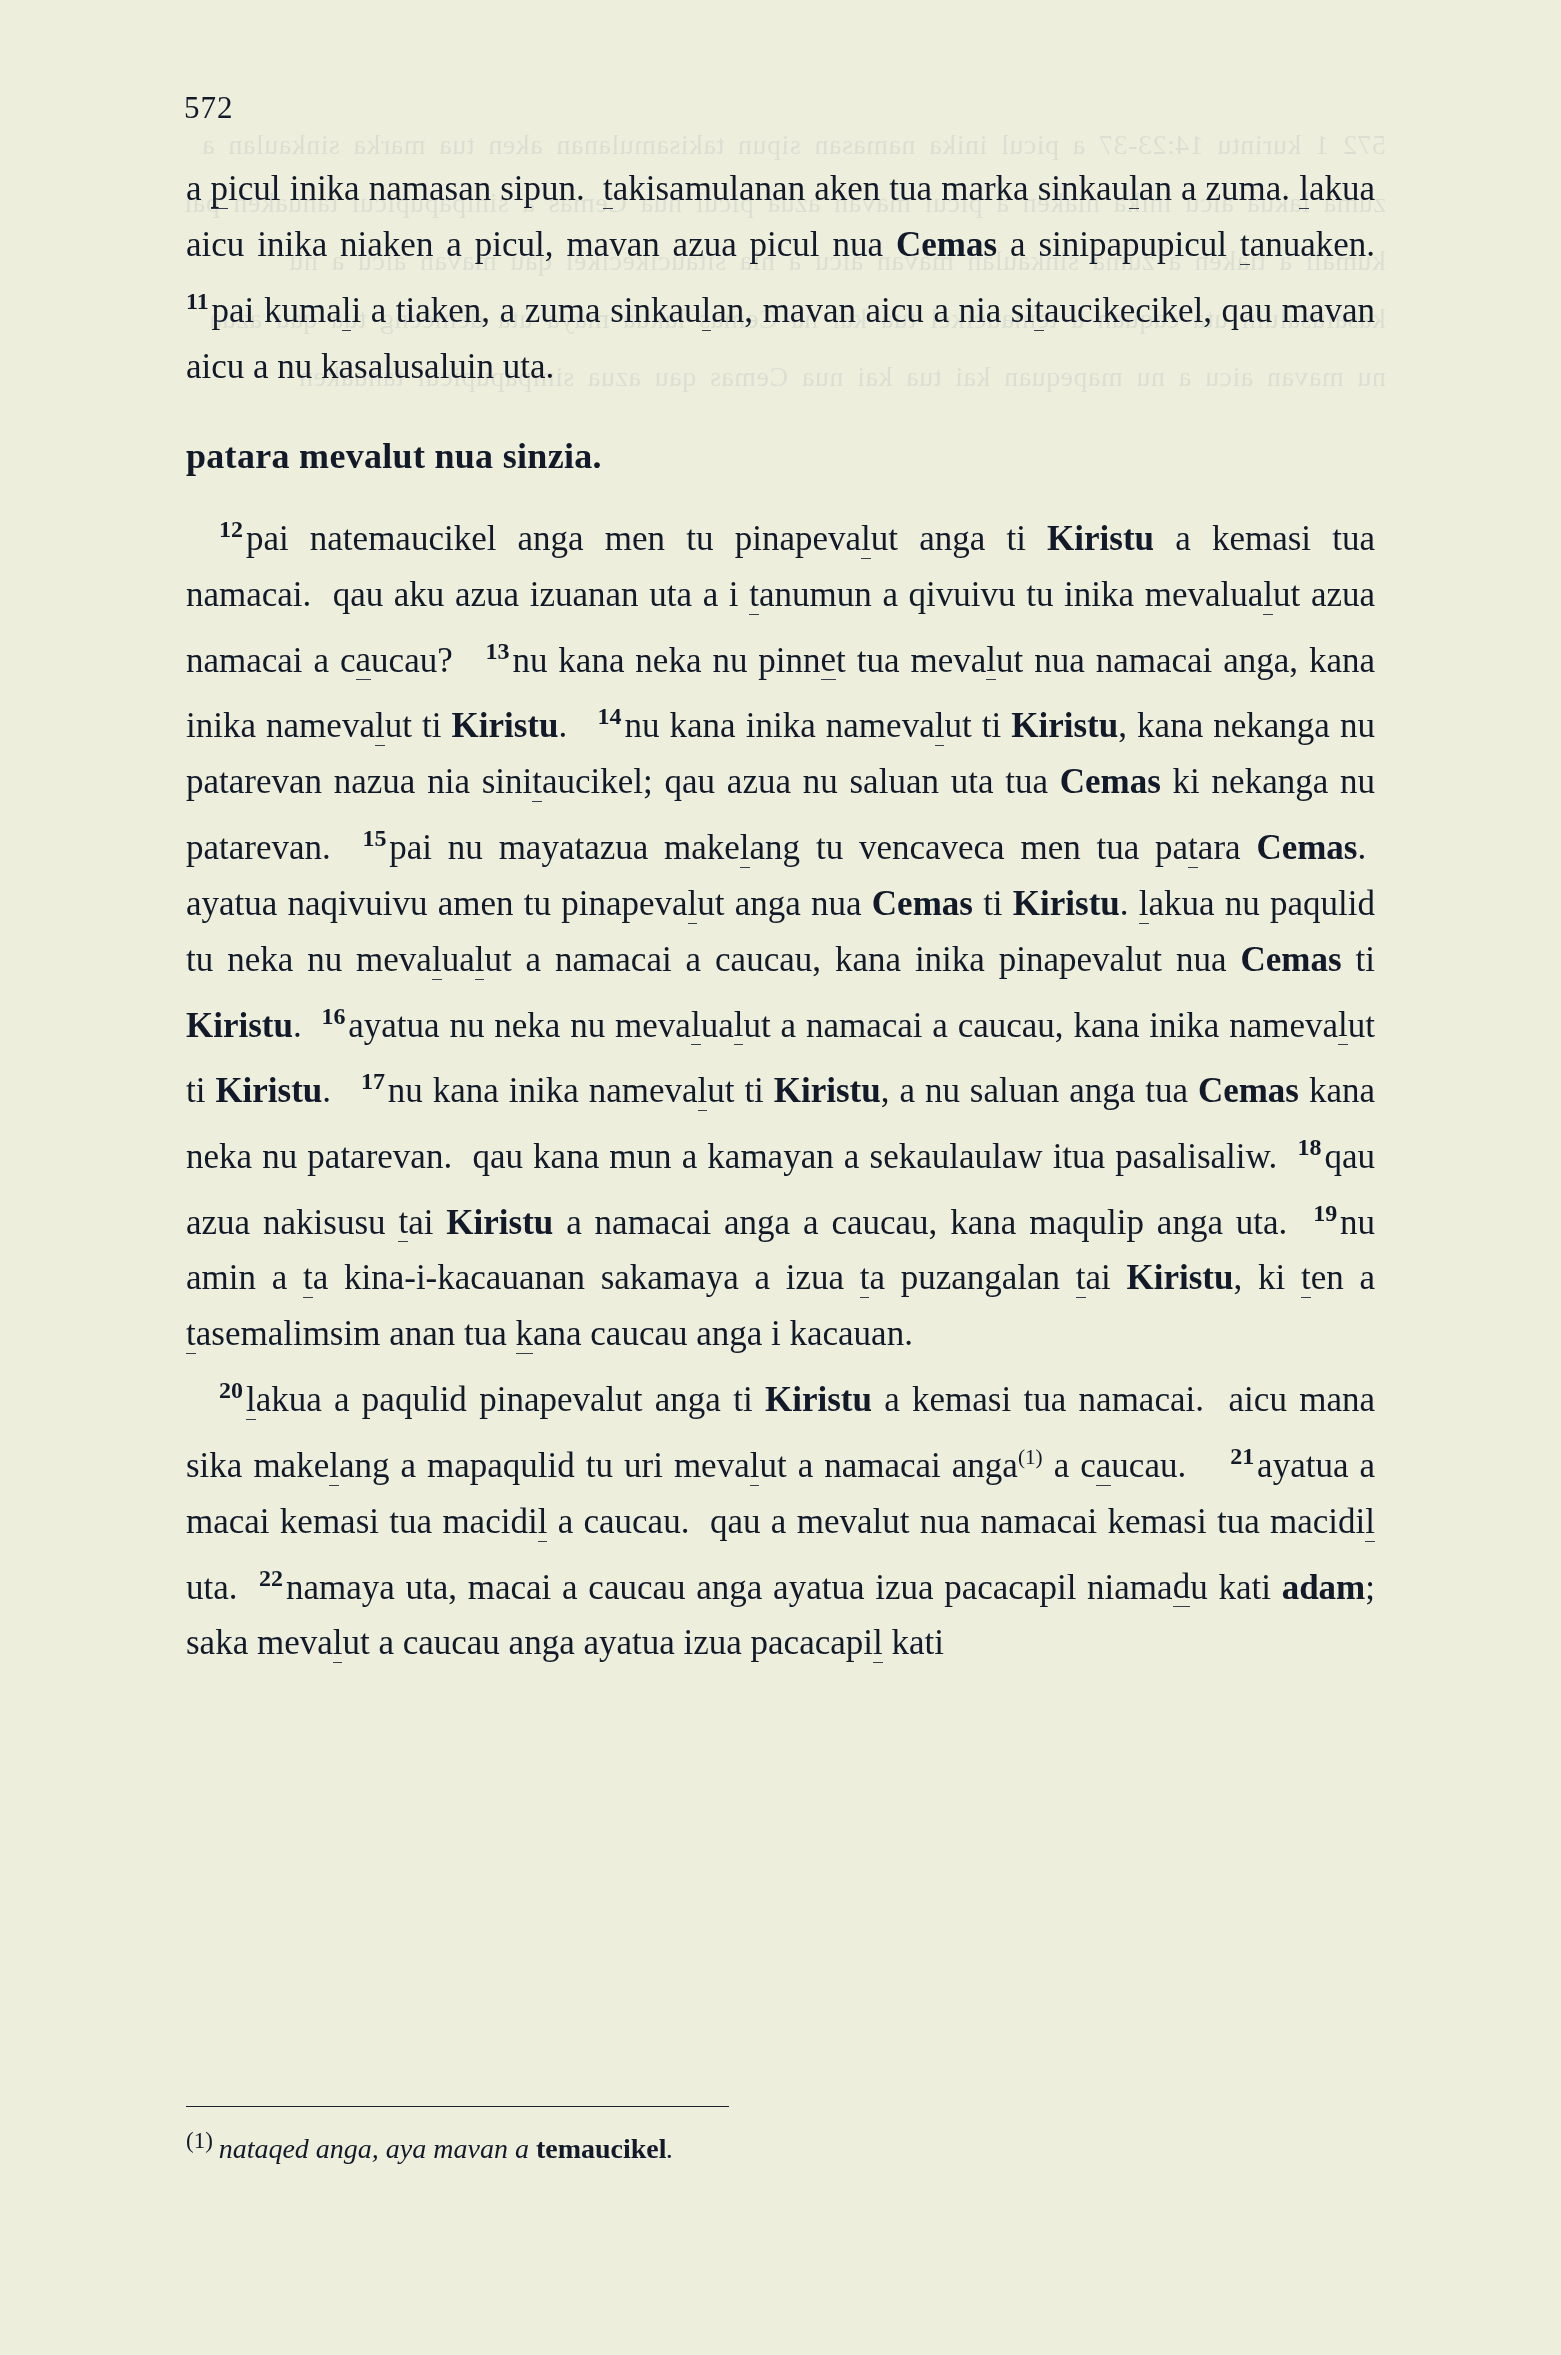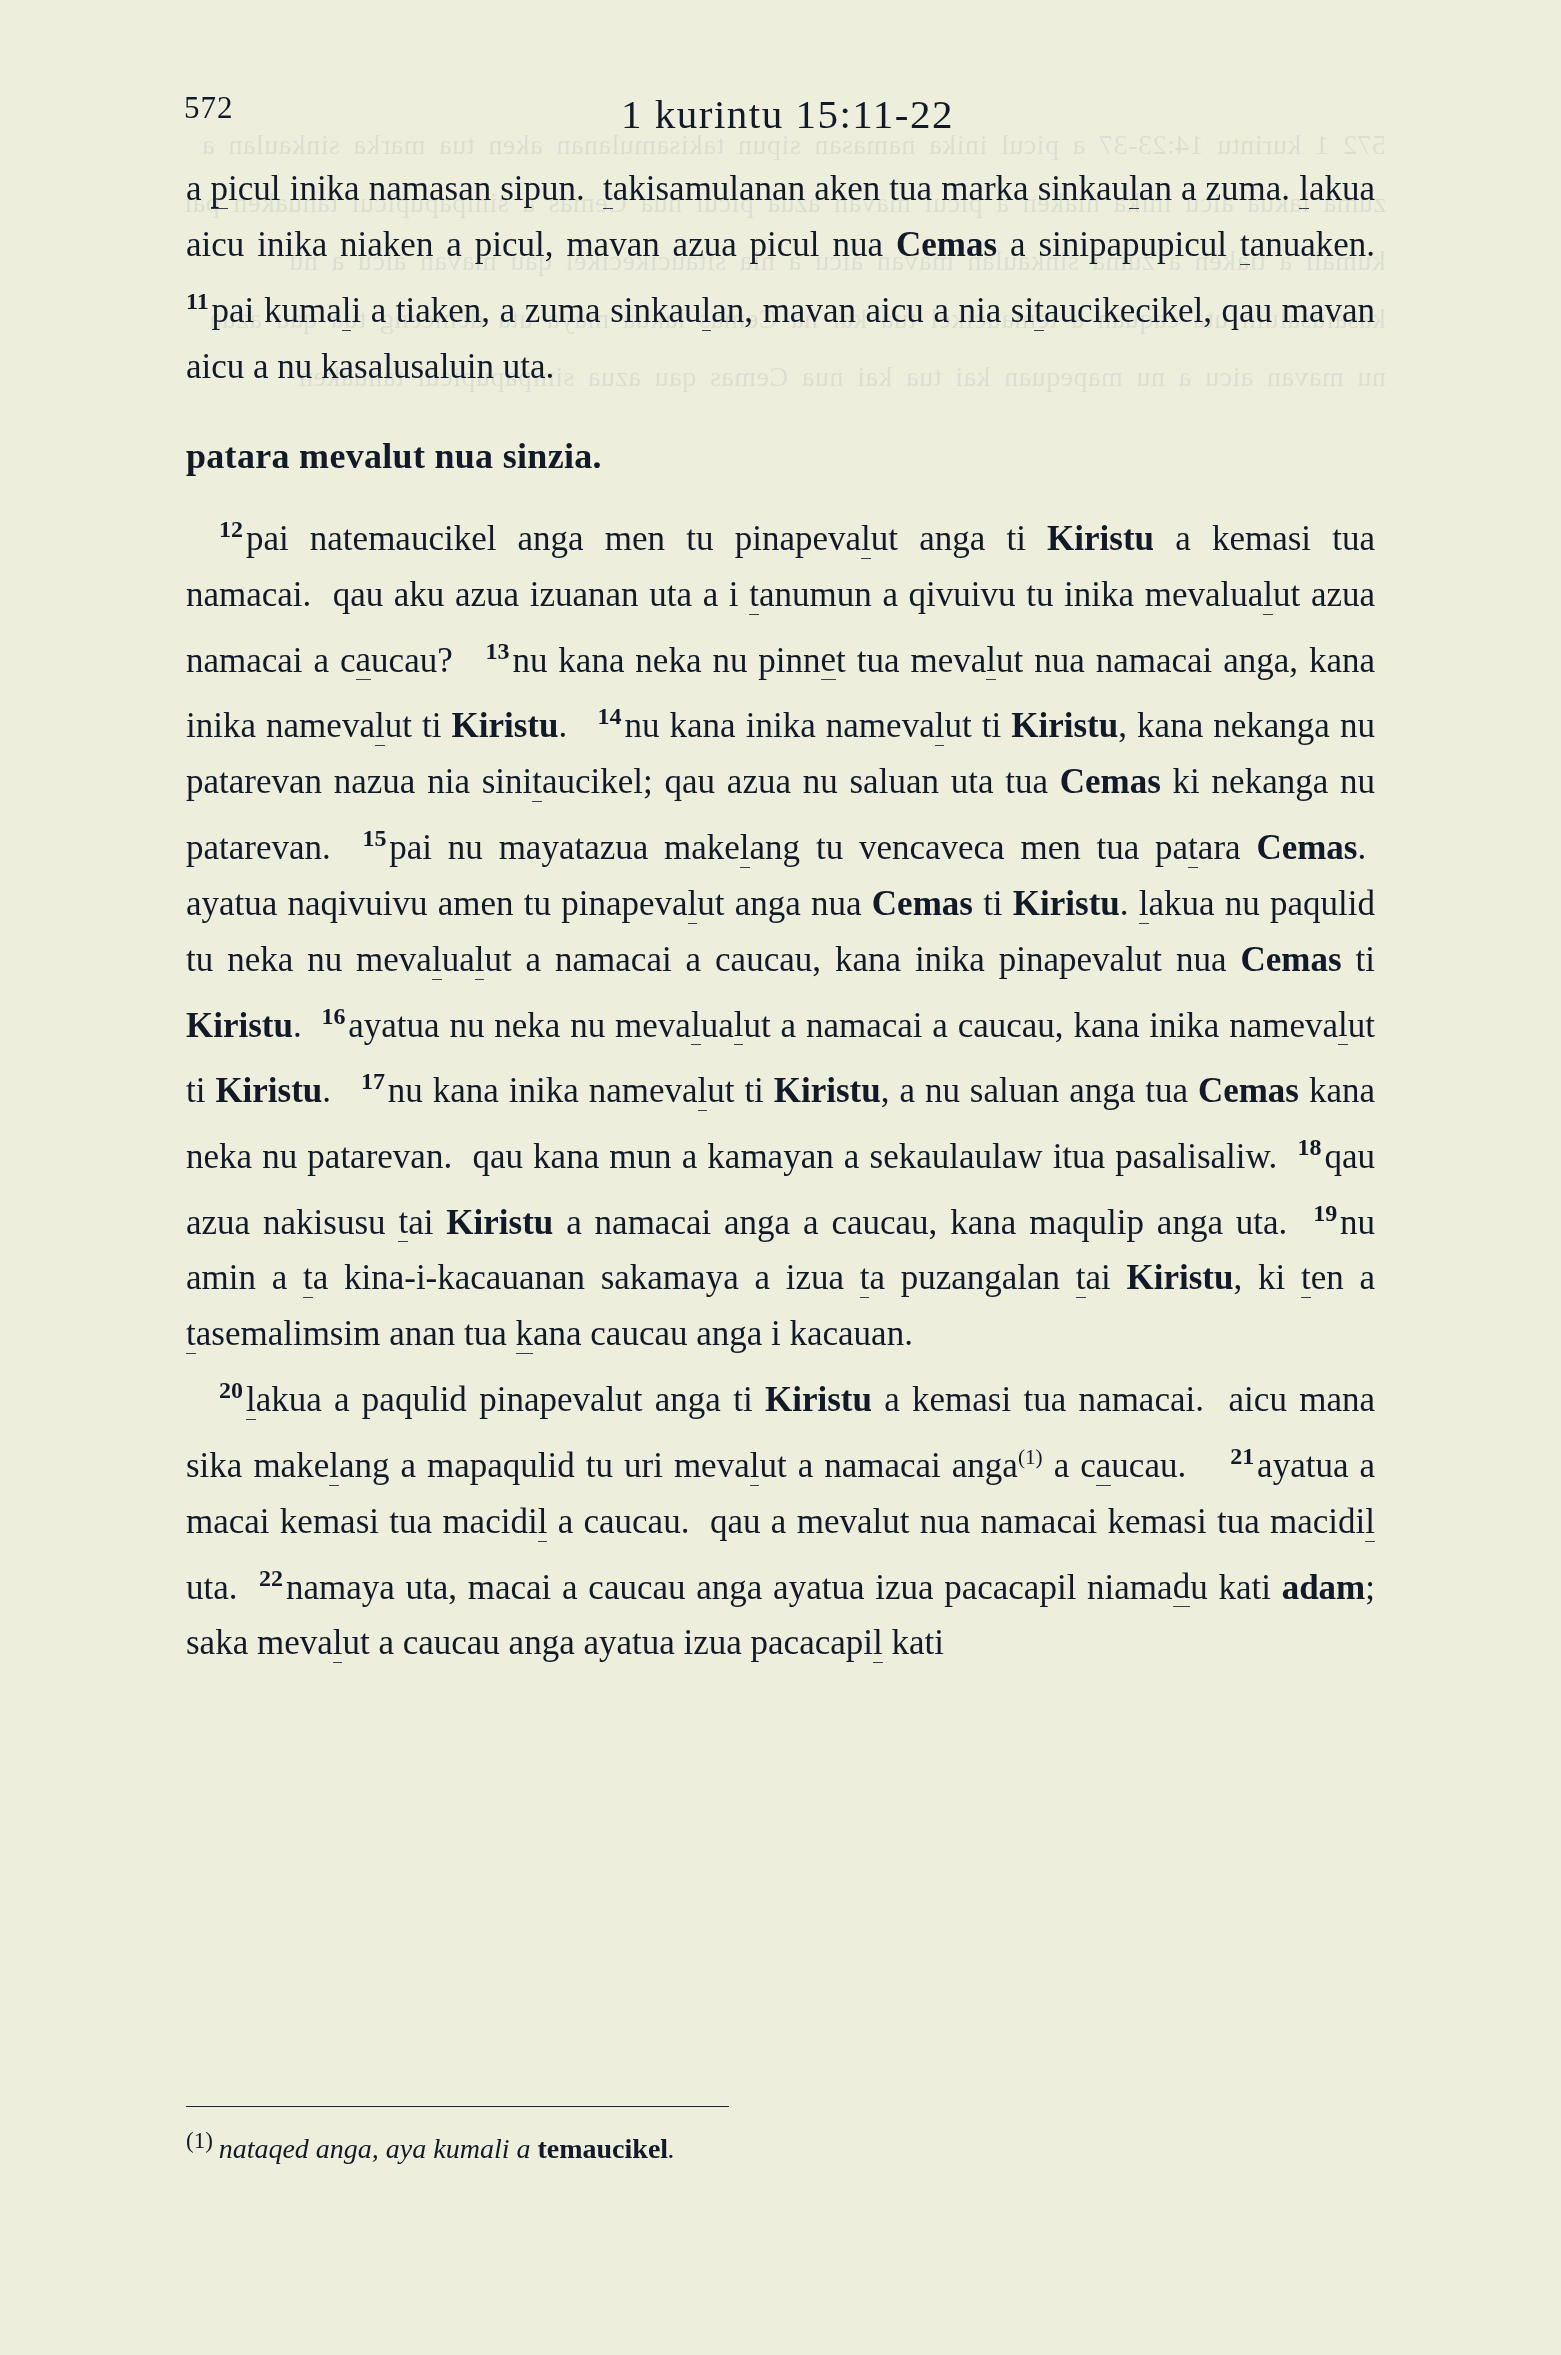--- a/index.html
+++ b/index.html
@@ -134,21 +134,20 @@
 </style>
 </head>
 <body>
 
 <div class="page">
 
   <div class="ghost">572  1 kurintu 14:23-37 a picul inika namasan sipun takisamulanan aken tua marka sinkaulan a zuma lakua aicu inika niaken a picul mavan azua picul nua Cemas a sinipapupicul tanuaken pai kumali a tiaken a zuma sinkaulan mavan aicu a nia sitaucikecikel qau mavan aicu a nu kasalusaluin uta caquan a temaucikel tua kai na Cemas lakua maya uta demceng tua qau azua nu mavan aicu a nu mapequan kai tua kai nua Cemas qau azua sinipapupicul tanuaken</div>
 
   <div class="header">
     <div class="folio">572</div>
-    <div class="runhead">1 kurintu  15:11-22</div>
   </div>
 
   <div class="body">
 
     <p class="para">
       a <span class="ub">p</span>icul inika namasan sipun.&nbsp; <span class="ub">t</span>akisamulanan aken tua marka sinkau<span class="ub">l</span>an a zuma. <span class="ub">l</span>akua aicu inika niaken a picul, mavan azua picul nua <span class="bold">Cemas</span> a sinipapupicul <span class="ub">t</span>anuaken. <span class="vnum">11</span>pai kuma<span class="ub">l</span>i a tiaken, a zuma sinkau<span class="ub">l</span>an, mavan aicu a nia si<span class="ub">t</span>aucikecikel, qau mavan aicu a nu kasalusaluin uta.
     </p>
 
     <div class="secthead">patara mevalut nua sinzia.</div>
 
@@ -158,17 +157,17 @@
 
     <p class="para indent">
       <span class="vnum">20</span><span class="ub">l</span>akua a paqulid pinapevalut anga ti <span class="bold">Kiristu</span> a kemasi tua namacai.&nbsp; aicu mana sika make<span class="ub">l</span>ang a mapaqulid tu uri meva<span class="ub">l</span>ut a namacai anga<span class="sup-note">(1)</span> a c<span class="ub">a</span>ucau.&nbsp;&nbsp;&nbsp; <span class="vnum">21</span>ayatua a macai kemasi tua macidi<span class="ub">l</span> a caucau.&nbsp; qau a mevalut nua namacai kemasi tua macidi<span class="ub">l</span> uta.&nbsp; <span class="vnum">22</span>namaya uta, macai a caucau anga ayatua izua pacacapil niama<span class="ub">d</span>u kati <span class="bold">adam</span>; saka meva<span class="ub">l</span>ut a caucau anga ayatua izua pacacapi<span class="ub">l</span> kati
     </p>
 
   </div>
 
   <div class="fnrule"></div>
 
   <div class="footnote">
-    <span class="fnmark">(1)</span><span>nataqed anga, aya kumali a </span><span class="fnbold">temaucikel</span><span>.</span>
+    <span class="fnmark">(1)</span><span>nataqed anga, aya mavan a </span><span class="fnbold">temaucikel</span><span>.</span>
   </div>
 
 </div>
 
 
 </body></html>

